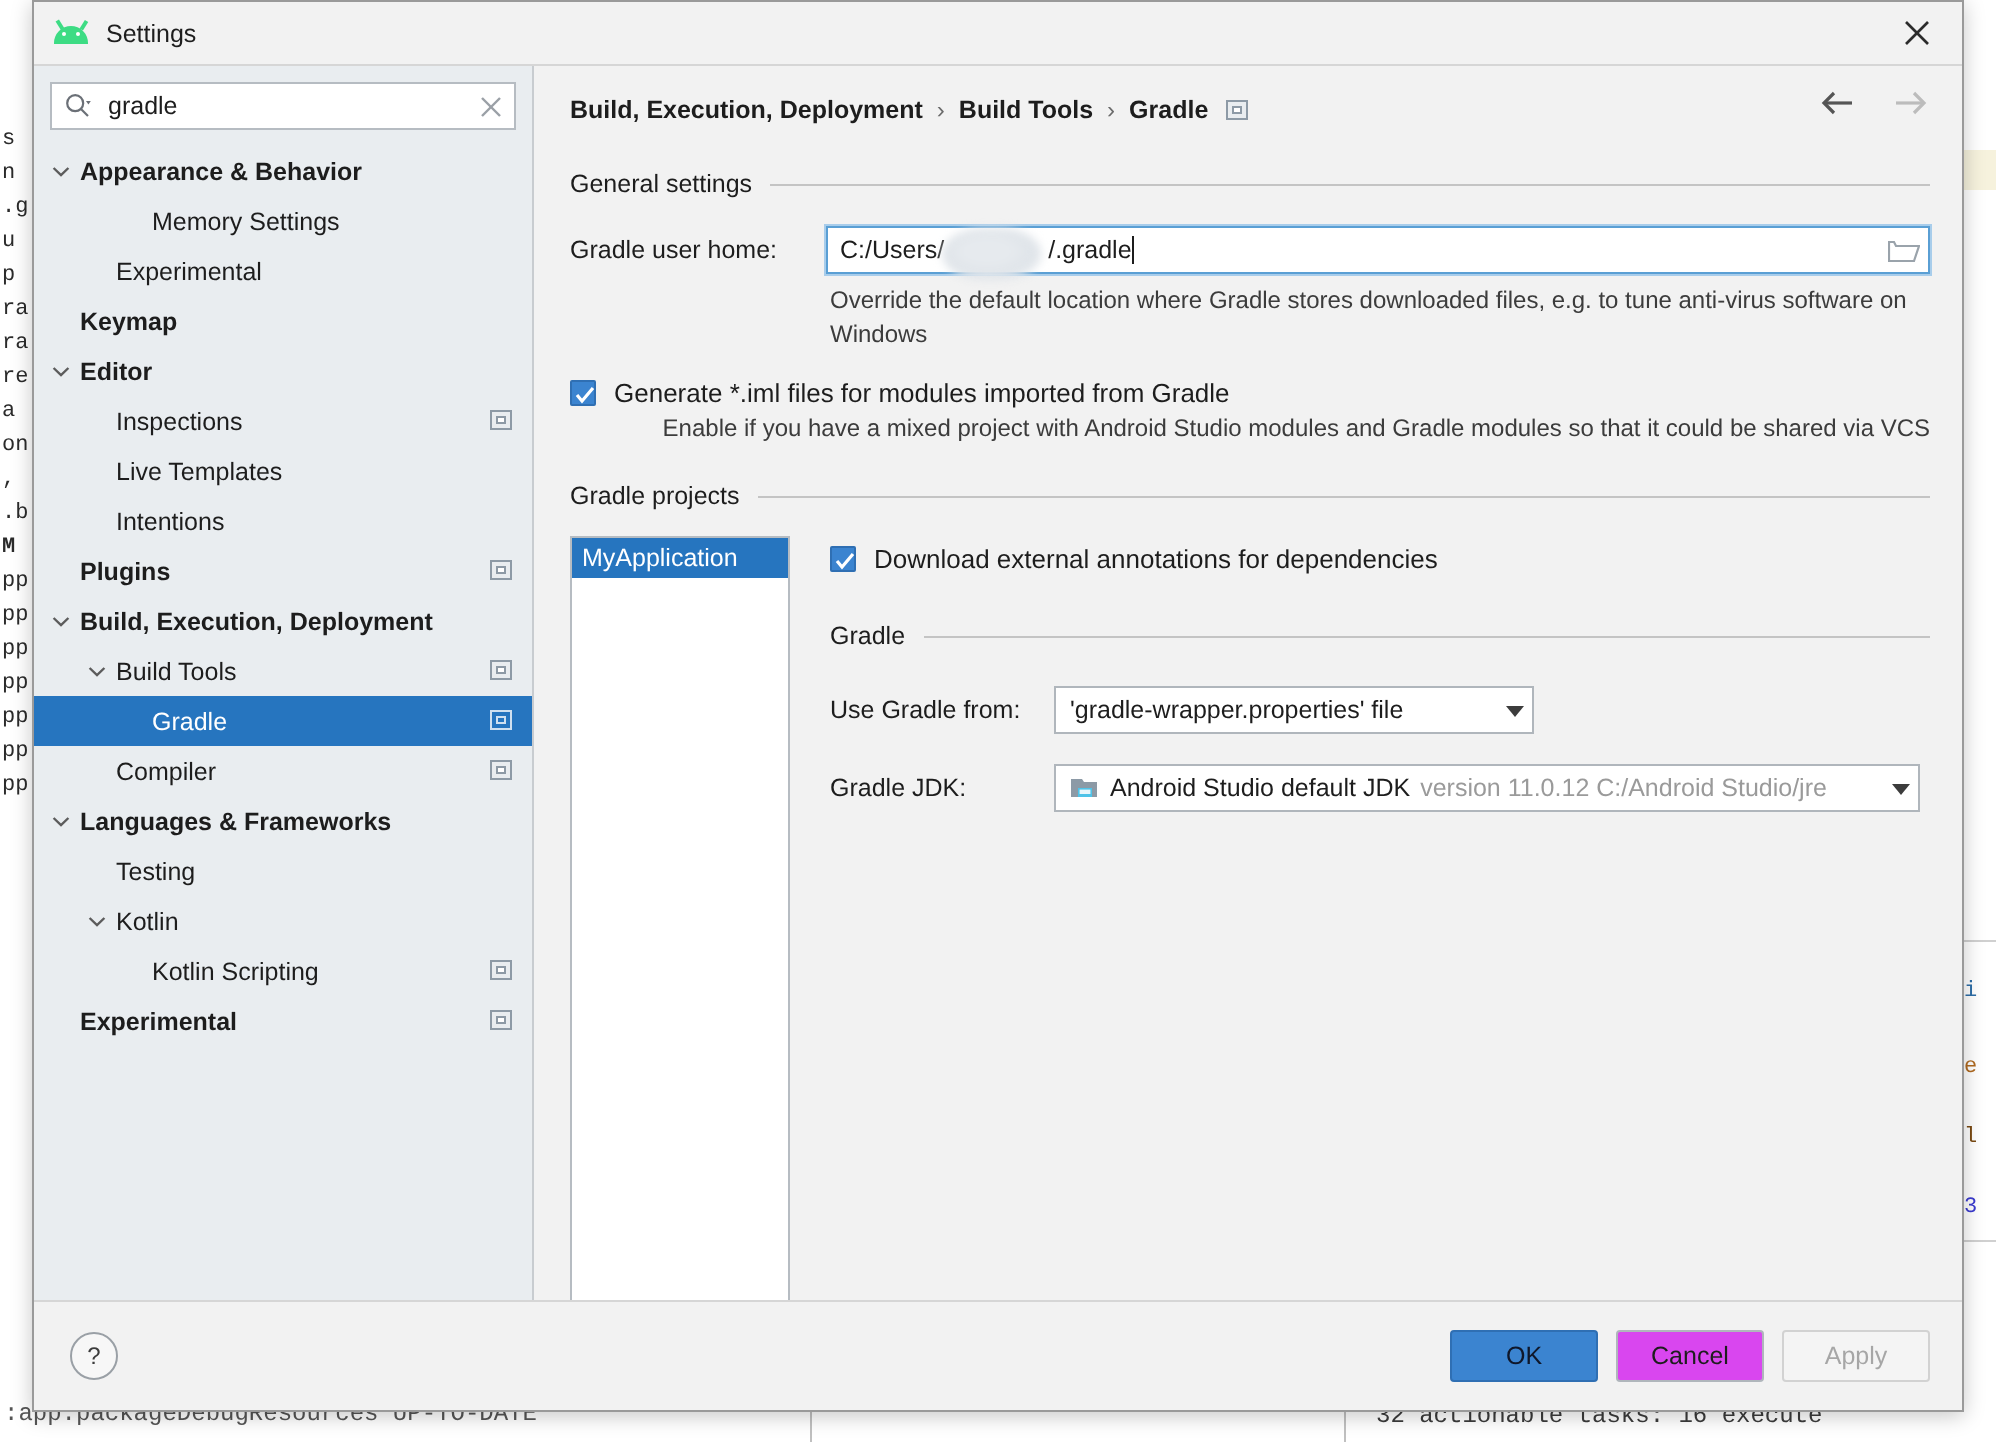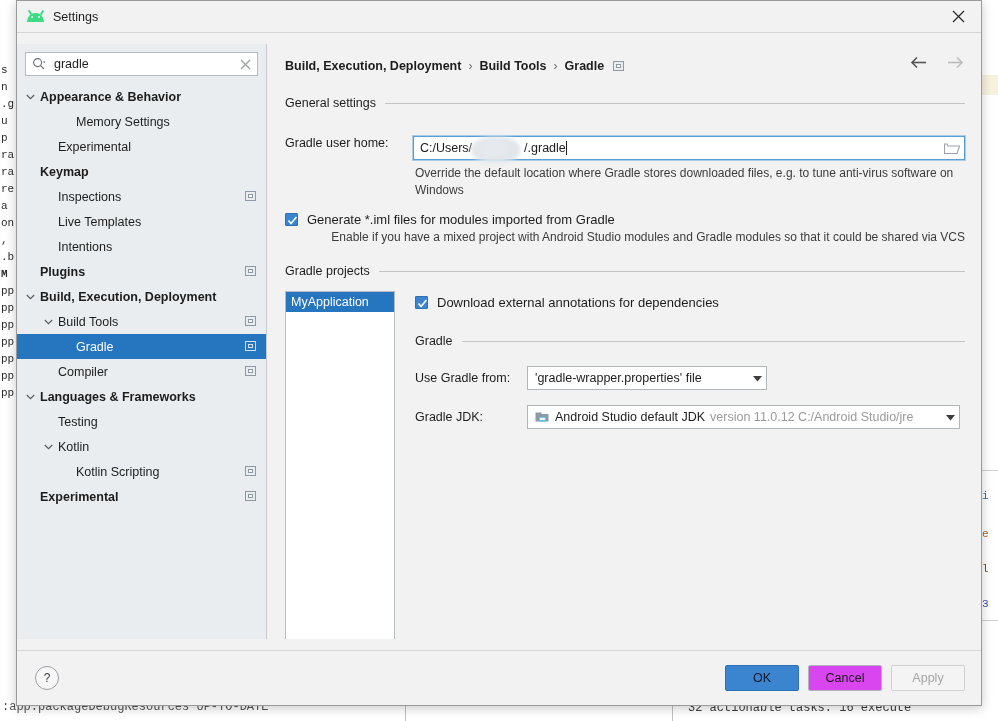--- a/index.html
+++ b/index.html
@@ -41,21 +41,21 @@
   }
 
   
   #settings-dialog {
     position: absolute;
     left: 16px; top: 0; width: 966px; height: 706px;
     background: #f2f2f2;
     border: 1px solid #9a9a9a;
     box-shadow: 0 2px 10px rgba(0,0,0,0.22);
     box-sizing: border-box;
-    display: flex; flex-direction: column; gap: 11px;
+    display: flex; flex-direction: column;
   }
 
   
   .titlebar {
     height: 31px; min-height: 31px;
     background: #f2f2f2;
     display: flex; align-items: center;
     border-bottom: 1px solid #d6d6d6;
     position: relative;
   }
@@ -173,21 +173,21 @@
   }
   .nav-arrows .arrow { cursor: pointer; }
 
   .group {
     display: flex; align-items: center; margin-top: 20px;
     font-size: 12.5px; color: #1d1d1d;
   }
   .group .g-label { white-space: nowrap; }
   .group .g-line { flex: 1; height: 1px; background: #c4c4c4; margin-left: 9px; }
 
-  .field-row { display: flex; align-items: flex-start; margin-top: 26px; }
+  .field-row { display: flex; align-items: center; margin-top: 14px; }
   .field-label { font-size: 12.5px; color: #1d1d1d; width: 128px; }
   .text-input {
     position: relative;
     flex: 1; height: 24px; background: #ffffff;
     border: 1px solid #5a9fd4;
     outline: 1px solid #a8cdeb;
     display: flex; align-items: center;
     padding: 0 4px 0 6px; box-sizing: border-box;
     font-size: 12.5px; color: #1d1d1d;
   }
@@ -396,20 +396,28 @@
             <span class="row-label">Experimental</span>
           </div>
           <div class="tree-row bold" style="padding-left: 8px;">
             <span class="chev empty">
               <svg width="9" height="6" viewBox="0 0 9 6">
                 <path d="M0.8 1 L4.5 4.6 L8.2 1" fill="none" stroke="#5c5c5c" stroke-width="1.2"></path>
               </svg>
             </span>
             <span class="row-label">Keymap</span>
           </div>
+          <div class="tree-row bold" style="padding-left: 8px;">
+            <span class="chev">
+              <svg width="9" height="6" viewBox="0 0 9 6">
+                <path d="M0.8 1 L4.5 4.6 L8.2 1" fill="none" stroke="#5c5c5c" stroke-width="1.2"></path>
+              </svg>
+            </span>
+            <span class="row-label">Editor</span>
+          </div>
           <div class="tree-row" style="padding-left: 26px;">
             <span class="chev empty">
               <svg width="9" height="6" viewBox="0 0 9 6">
                 <path d="M0.8 1 L4.5 4.6 L8.2 1" fill="none" stroke="#5c5c5c" stroke-width="1.2"></path>
               </svg>
             </span>
             <span class="row-label">Inspections</span>
             <span class="page-mark">
               <i></i>
             </span>

